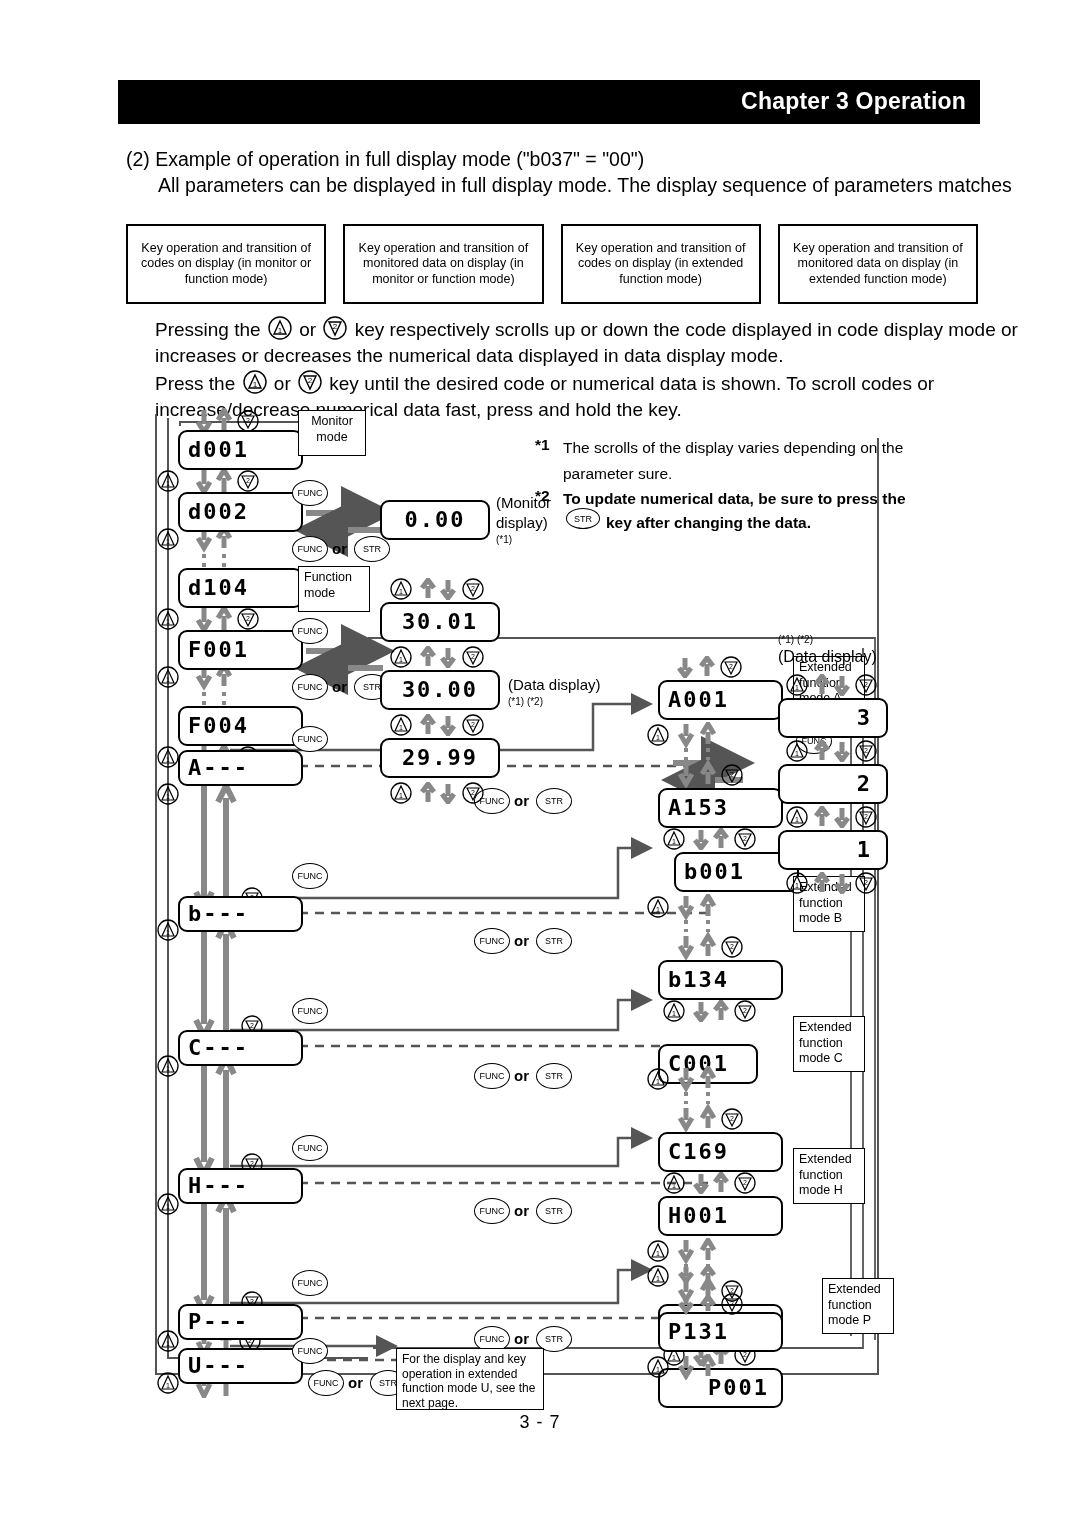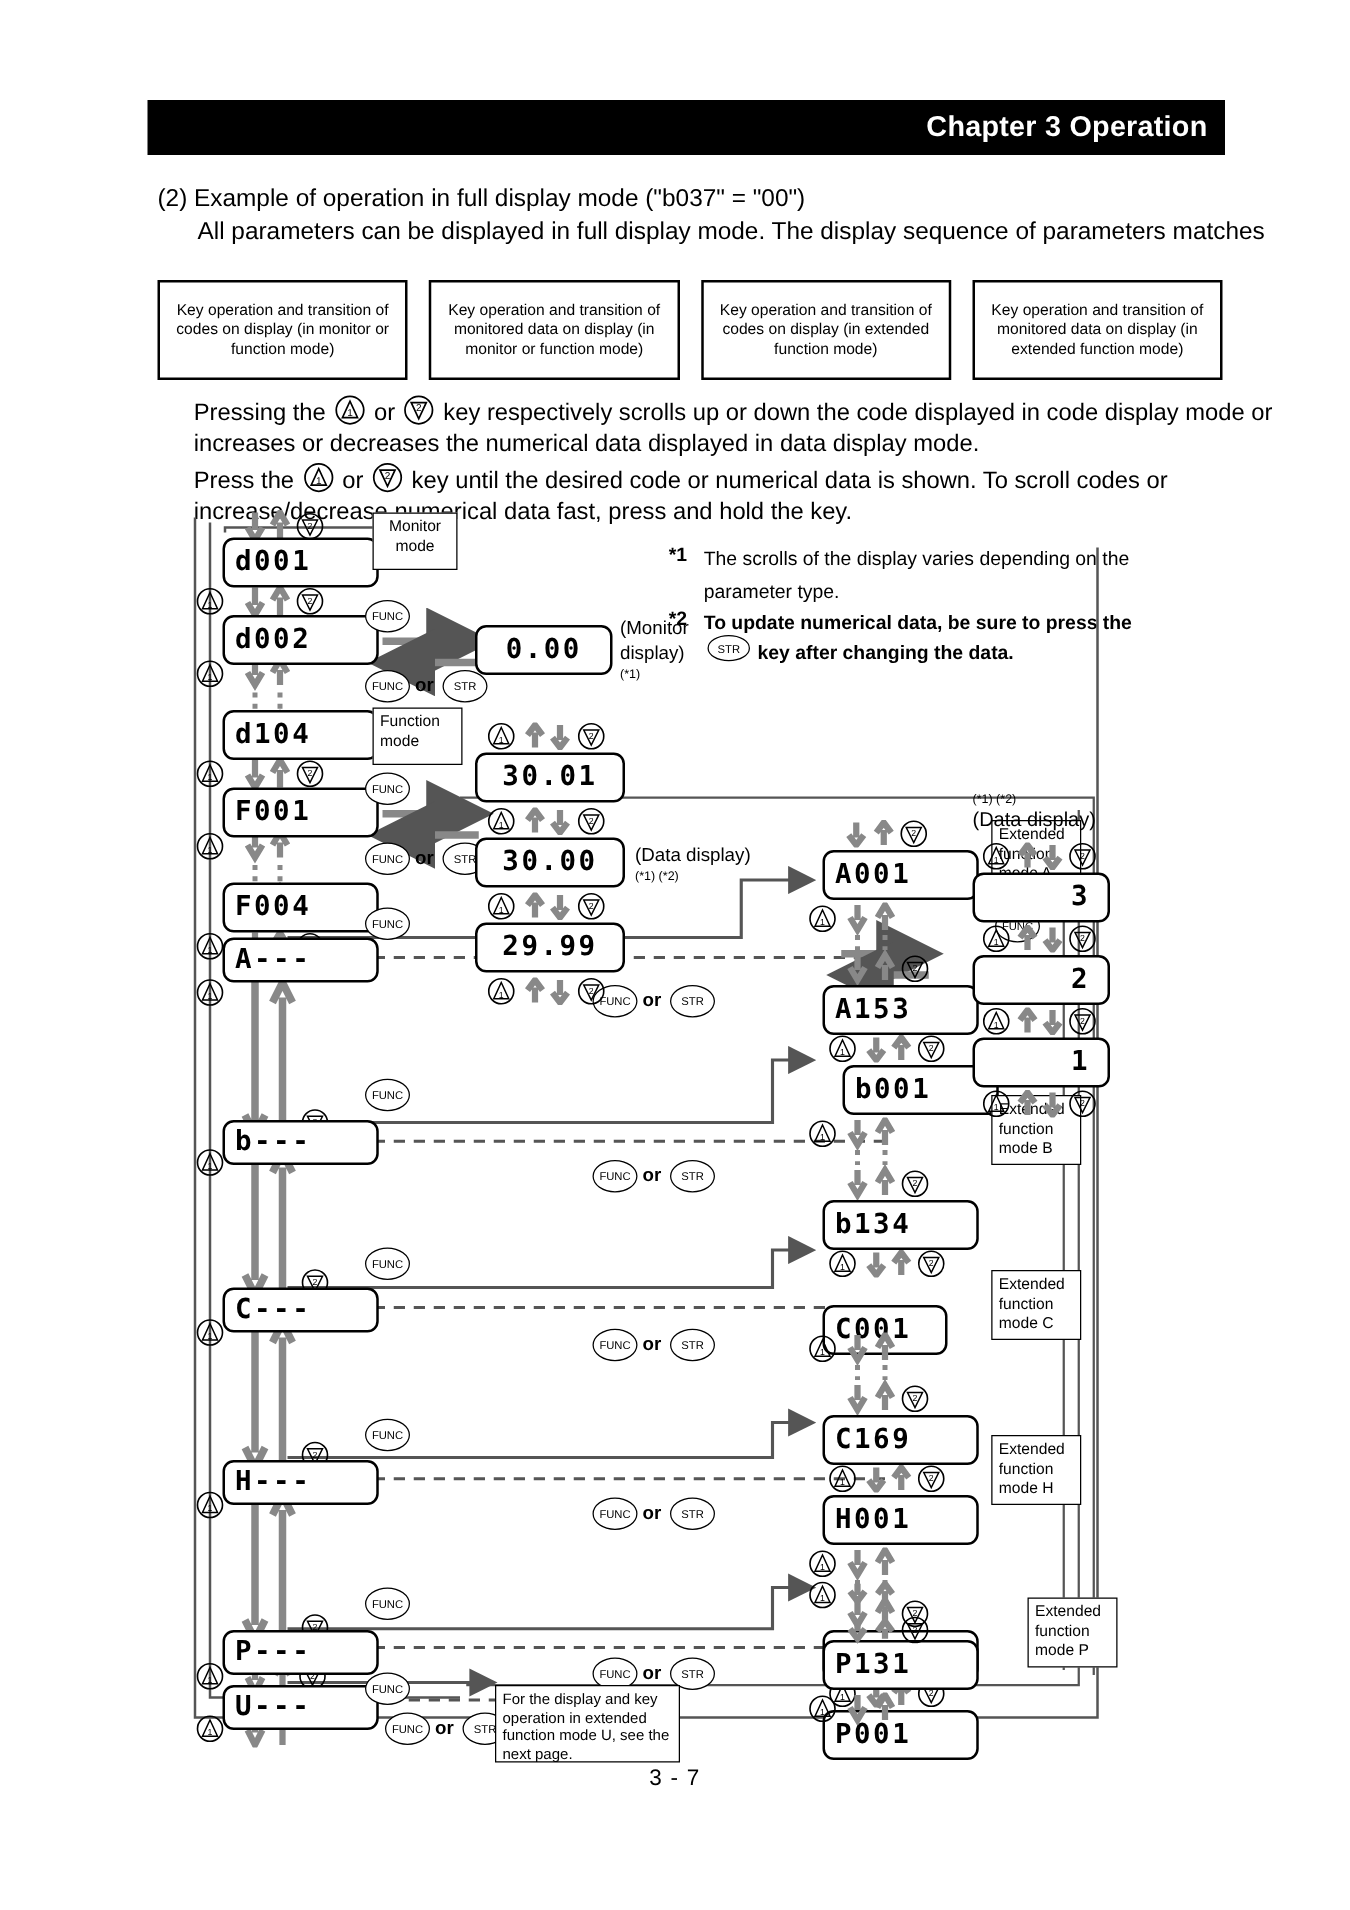--- a/index.html
+++ b/index.html
@@ -124,21 +124,21 @@
         <text x="14" y="13" font-size="8" text-anchor="middle" font-family="Liberation Sans, sans-serif">2</text>
       </svg>
     </span>
     <span>key until the desired code or numerical data is shown. To scroll codes or</span>
   </span>
   <span class="row">increase/decrease numerical data fast, press and hold the key.</span>
 </div>
 
 <div class="fnstar" style="left:535px;top:436px;">*1</div>
 <div class="fn" style="left:563px;top:436px;">The scrolls of the display varies depending on the</div>
-<div class="fn" style="left:563px;top:462px;">parameter type.</div>
+<div class="fn" style="left:563px;top:462px;">parameter sure.</div>
 <div class="fnstar" style="left:535px;top:487px;">*2</div>
 <div class="fn" style="left:563px;top:487px;font-weight:bold;">To update numerical data, be sure to press the</div>
 <div class="btn" style="left:566px;top:508px;width:34px;height:21px;">STR</div>
 <div class="fn" style="left:606px;top:511px;font-weight:bold;">key after changing the data.</div>
 
 <div class="diagram">
 
   <svg width="870" height="1000">
     <defs>
       <marker id="ah" markerWidth="9" markerHeight="9" refX="7" refY="4.5" orient="auto">
@@ -650,21 +650,21 @@
       <path d="M58 20 L58 8 M52 10 L58 2 L64 10" fill="none" stroke="#888" stroke-width="5"></path>
       <ellipse cx="82" cy="11" rx="10" ry="10" fill="none" stroke="#000" stroke-width="1.3"></ellipse>
       <path d="M76 6 L88 6 L82 18 Z" fill="none" stroke="#000" stroke-width="1.2"></path>
       <text x="82" y="13" font-size="7" text-anchor="middle" font-family="Liberation Sans, sans-serif">2</text>
     </svg>
   </div>
   <div class="lcd lcd-l" style="left:540px;top:842px;width:0;height:0;opacity:0;">
       <span></span>
     </div>
 
-  <div class="lcd lcd-l" style="left:540px;top:960px;width:125px;height:40px;overflow:visible;">
+  <div class="lcd lcd-l" style="left:540px;top:960px;width:125px;height:40px;overflow:visible;padding-left:40px;">
       <span>P001</span>
     </div>
 
   <div class="sml" style="left:660px;top:226px;">(*1) (*2)</div>
   <div class="lbl" style="left:660px;top:240px;font-size:16px;">(Data display)</div>
 
   <div class="kpair" style="left:668px;top:266px;">
     <svg width="96" height="22" viewBox="0 0 96 22">
       <ellipse cx="11" cy="11" rx="10" ry="10" fill="none" stroke="#000" stroke-width="1.3"></ellipse>
       <path d="M11 4 L17 17 L5 17 Z" fill="none" stroke="#000" stroke-width="1.2"></path>

